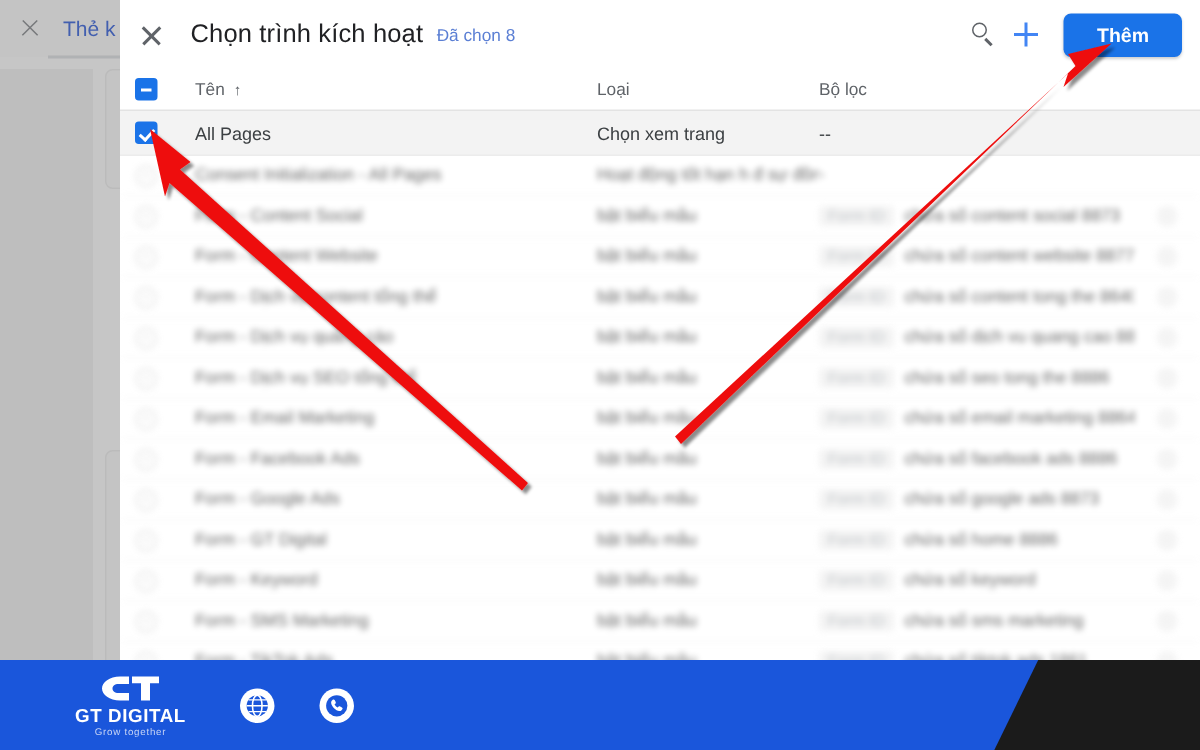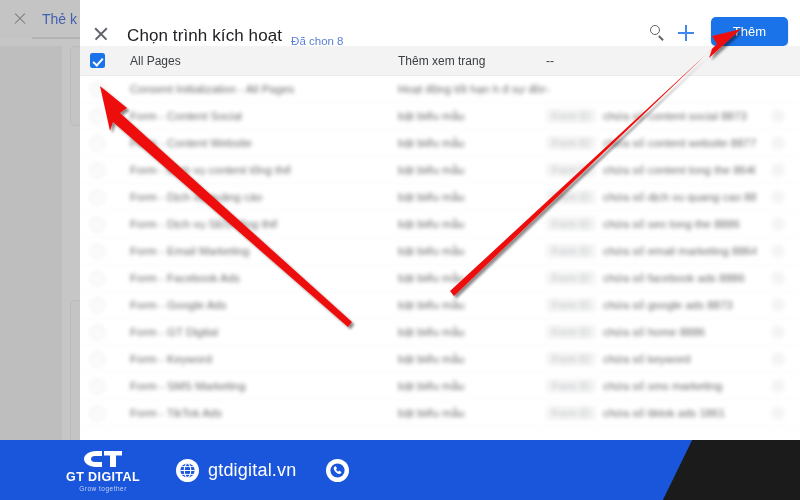--- a/index.html
+++ b/index.html
@@ -54,21 +54,21 @@
     position:absolute; left:0; top:0; width:800px; height:460px;
     background:rgba(120,120,120,0.42);
   }
 
   
   #dialog {
     position:absolute; left:80px; top:0; width:720px; height:460px;
     background:#ffffff; overflow:hidden;
   }
   #dlg-header {
-    position:relative; height:46px; display:flex; align-items:flex-end;
+    position:relative; height:46px; display:flex; align-items:center;
     padding:0 10px 0 8px;
   }
   #dlg-close {
     width:26px; height:26px; position:relative; flex:0 0 auto; cursor:pointer;
     border-radius:50%;
   }
   #dlg-close:before, #dlg-close:after {
     content:""; position:absolute; left:5px; top:12.5px; width:16px; height:1.5px;
     background:#5f6368;
   }
@@ -100,20 +100,21 @@
   #ic-plus .h, #ic-plus .v { position:absolute; background:#4285f4; }
   #ic-plus .h { left:5px; top:12.2px; width:16px; height:1.8px; }
   #ic-plus .v { left:12.1px; top:5px; width:1.8px; height:16px; }
 
   #btn-add {
     margin-left:12px; margin-right:2px;
     background:#1a73e8; color:#ffffff; border:none; border-radius:5px;
     font-family:"Liberation Sans", sans-serif;
     font-size:13px; padding:7px 22px; cursor:pointer; white-space:nowrap;
     box-shadow:0 1px 2px rgba(60,64,67,.25);
+    font-weight:bold;
   }
 
   
   #tbl { position:relative; }
   .row {
     display:flex; align-items:center; height:27px; font-size:11.5px;
     border-bottom:1px solid #f4f4f4; padding-left:10px;
   }
   #hdr-row {
     height:28px; border-bottom:1px solid #e3e3e3; color:#5f6368;
@@ -173,21 +174,21 @@
     position:absolute; left:0; bottom:0; width:800px; height:60px;
     background:#1a56db; overflow:hidden;
   }
   #banner-wedge {
     position:absolute; right:0; top:-12px; width:150px; height:90px;
     background:#1b1b1b;
     transform:skewX(-26deg); transform-origin:top right; right:-48px;
   }
   #banner-inner {
     position:relative; height:60px; display:flex; align-items:center;
-    padding-left:60px; gap:30px; z-index:2;
+    padding-left:44px; gap:30px; z-index:2;
   }
   #logo-block { display:flex; flex-direction:column; align-items:center; width:86px; }
   #logo-mark { width:46px; height:20px; }
   #logo-name {
     color:#ffffff; font-size:12.5px; font-weight:bold; letter-spacing:.4px;
     margin-top:1px;
   }
   #logo-tag { color:#c7d4f5; font-size:6.5px; letter-spacing:.5px; margin-top:1px; }
   .banner-item { display:flex; align-items:center; gap:9px; }
   .banner-ic {
@@ -226,27 +227,38 @@
     </span>
     <span class="hdr-icon" id="ic-plus">
       <span class="h"></span>
       <span class="v"></span>
     </span>
     <button id="btn-add">Thêm</button>
   </div>
 
   <div id="tbl">
 
+    <div class="row" id="hdr-row">
+      <span class="c-check">
+        <span class="cb mix"></span>
+      </span>
+      <span class="c-name">
+        <span>Tên</span><span class="sort-arrow">↑</span>
+      </span>
+      <span class="c-type">Loại</span>
+      <span class="c-filter">Bộ lọc</span>
+      <span class="c-end"></span>
+    </div>
 
     <div class="row" id="sel-row">
       <span class="c-check">
         <span class="cb on"></span>
       </span>
       <span class="c-name">All Pages</span>
-      <span class="c-type">Thêm xem trang</span>
+      <span class="c-type">Chọn xem trang</span>
       <span class="c-filter">--</span>
       <span class="c-end"></span>
     </div>
 
     <div id="rows-host">
         <div class="row blurred">
           <span class="c-check">
             <span class="cb off"></span>
           </span>
           <span class="c-name">Consent Initialization - All Pages</span>
@@ -459,21 +471,20 @@
     <div class="banner-item">
       <span class="banner-ic">
         <svg width="17" height="17" viewBox="0 0 24 24">
           <circle cx="12" cy="12" r="10" fill="#1a56db"></circle>
           <ellipse cx="12" cy="12" rx="4.5" ry="10" fill="none" stroke="#fff" stroke-width="1.5"></ellipse>
           <line x1="2" y1="12" x2="22" y2="12" stroke="#fff" stroke-width="1.5"></line>
           <line x1="3.8" y1="6.5" x2="20.2" y2="6.5" stroke="#fff" stroke-width="1.3"></line>
           <line x1="3.8" y1="17.5" x2="20.2" y2="17.5" stroke="#fff" stroke-width="1.3"></line>
         </svg>
       </span>
-      <span class="banner-txt">gtdigital.vn</span>
     </div>
 
     <div class="banner-item">
       <span class="banner-ic">
         <svg width="17" height="17" viewBox="0 0 24 24">
           <circle cx="12" cy="12" r="10" fill="#1a56db"></circle>
           <path d="M8.2 6.4 c.6-.5 1.4-.4 1.8.3 l1 1.7 c.3.6.2 1.2-.3 1.6 l-.8.6 c.6 1.4 1.7 2.5 3.1 3.1 l.6-.8 c.4-.5 1-.6 1.6-.3 l1.7 1 c.7.4.8 1.2.3 1.8 l-.9 1 c-.5.5-1.2.7-1.9.5 C11.4 17 7 12.6 6.7 9.2 c-.1-.7.1-1.4.6-1.9 Z" fill="#fff"></path>
         </svg>
       </span>
     </div>

